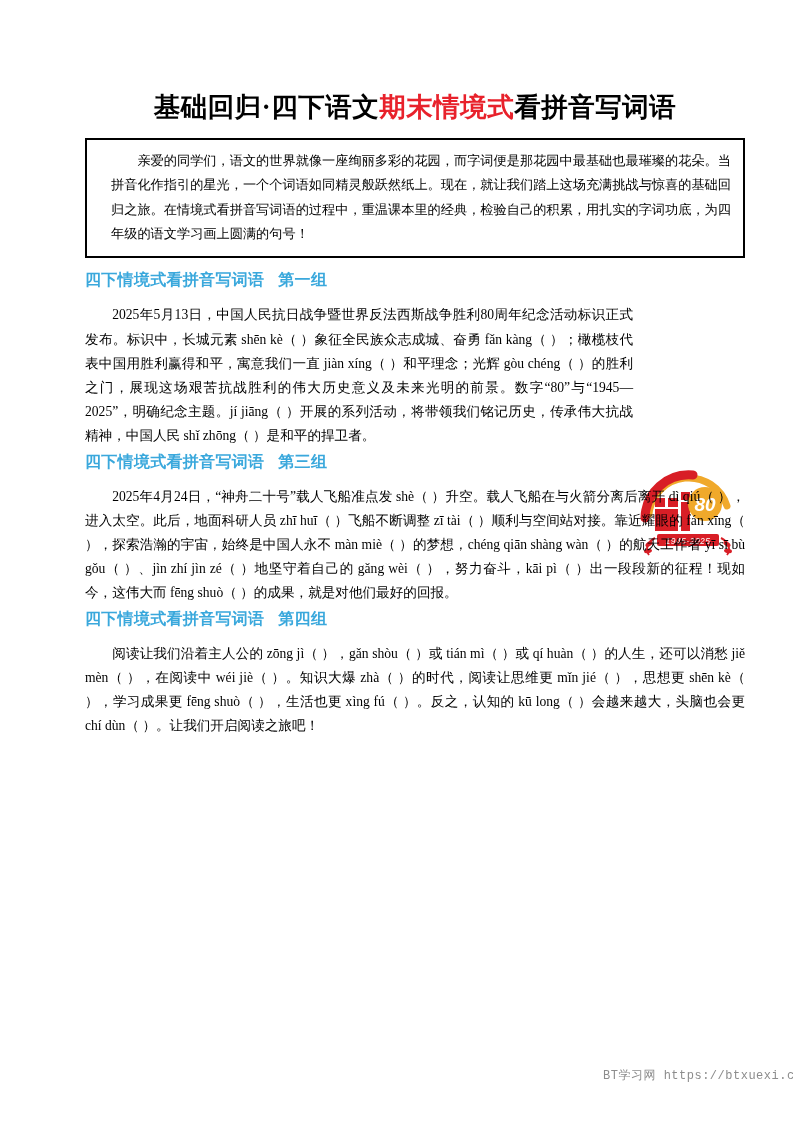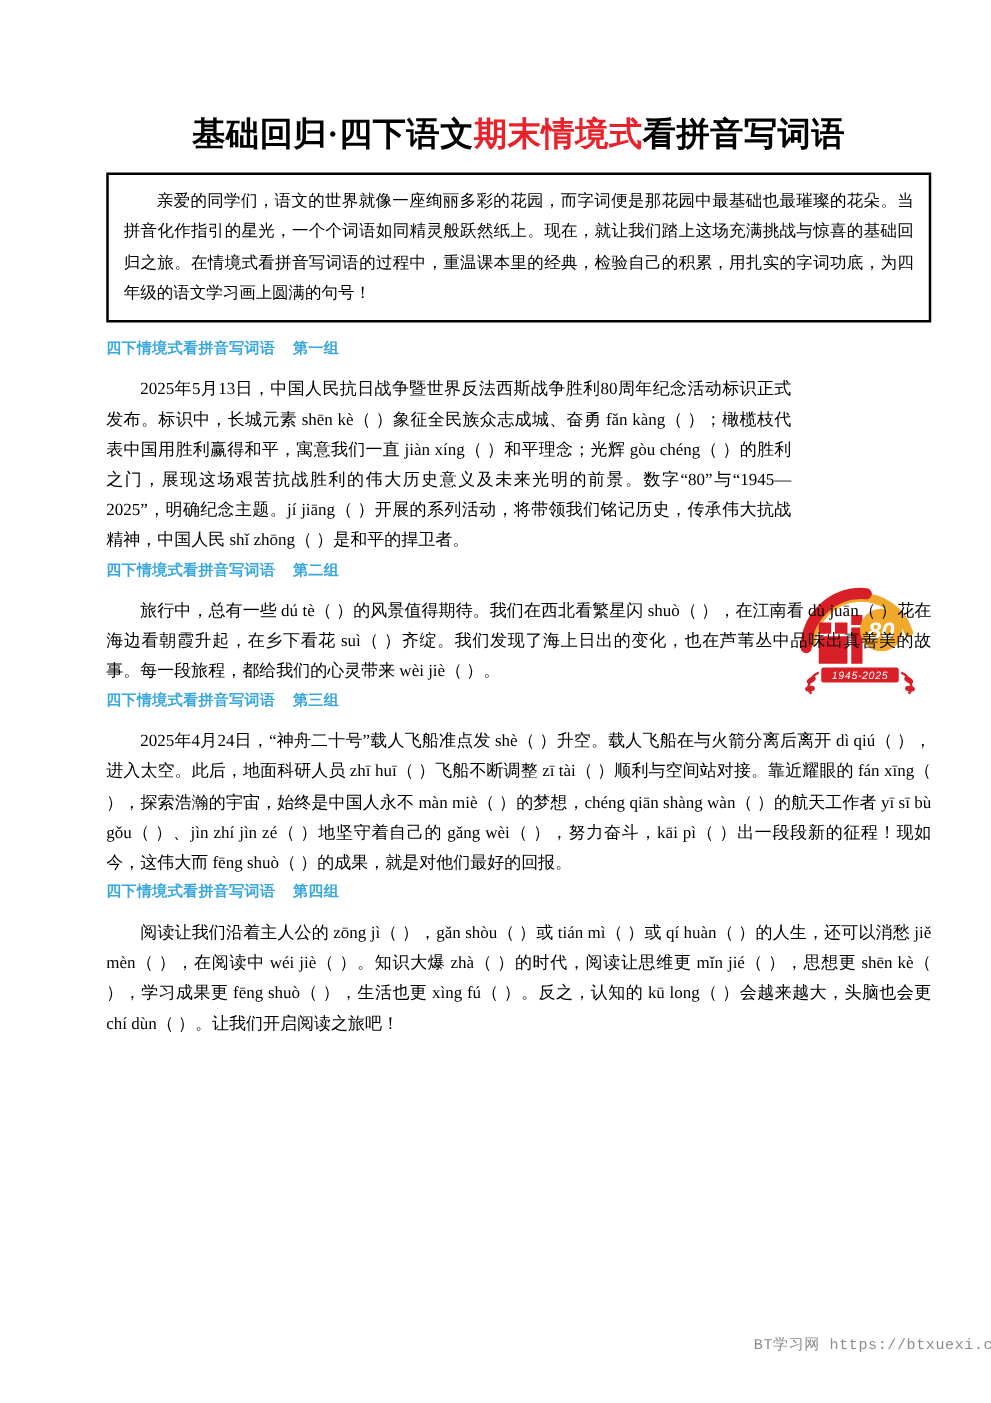--- a/index.html
+++ b/index.html
@@ -38,38 +38,38 @@
     white-space: nowrap;
     margin: 0 0 14px 0;
     line-height: 1.2;
   }
   .title .seg-black { color: #000; }
   .title .seg-red { color: #e8212b; }
 
   
   .intro-box {
     border: 2.5px solid #000;
-    padding: 9px 12px 10px 12px;
+    padding: 9px 12px 10px 24px;
     margin-bottom: 12px;
   }
   .intro-text {
     font-family: "Liberation Serif", serif;
     font-size: 13.2px;
     line-height: 1.85;
     text-align: justify;
     text-indent: 2em;
     margin: 0;
   }
 
   
   .group-heading {
     color: #3aa8dc;
     font-family: "Liberation Sans", sans-serif;
     font-weight: bold;
-    font-size: 12px;
+    font-size: 16px;
     margin: 3px 0 1px 0;
     letter-spacing: 0.3px;
   }
   .group-heading .hd-sp { display: inline-block; width: 14px; }
 
   .para {
     font-family: "Liberation Serif", serif;
     font-size: 13.6px;
     line-height: 1.78;
     text-align: justify;
@@ -152,26 +152,20 @@
           <g fill="#d81e26">
             <ellipse cx="16" cy="88" rx="4" ry="2.2" transform="rotate(-35 16 88)"></ellipse>
             <ellipse cx="15" cy="95" rx="4" ry="2.2" transform="rotate(-10 15 95)"></ellipse>
             <ellipse cx="94" cy="88" rx="4" ry="2.2" transform="rotate(35 94 88)"></ellipse>
             <ellipse cx="95" cy="95" rx="4" ry="2.2" transform="rotate(10 95 95)"></ellipse>
           </g>
         </svg>
       </div>
     </div>
 
-    <div class="sec">
-      <div class="group-heading">
-        <span>四下情境式看拼音写词语</span><span class="hd-sp"></span><span>第二组</span>
-      </div>
-      <p class="para">旅行中，总有一些 dú tè（    ）的风景值得期待。我们在西北看繁星闪 shuò（    ），在江南看 dù juān（    ）花在海边看朝霞升起，在乡下看花 suì（    ）齐绽。我们发现了海上日出的变化，也在芦苇丛中品味出真善美的故事。每一段旅程，都给我们的心灵带来 wèi jiè（    ）。</p>
-    </div>
 
     <div class="sec">
       <div class="group-heading">
         <span>四下情境式看拼音写词语</span><span class="hd-sp"></span><span>第三组</span>
       </div>
       <p class="para">2025年4月24日，“神舟二十号”载人飞船准点发 shè（    ）升空。载人飞船在与火箭分离后离开 dì qiú（    ），进入太空。此后，地面科研人员 zhī huī（    ）飞船不断调整 zī tài（    ）顺利与空间站对接。靠近耀眼的 fán xīng（    ），探索浩瀚的宇宙，始终是中国人永不 màn miè（    ）的梦想，chéng qiān shàng wàn（    ）的航天工作者 yī sī bù gǒu（    ）、jìn zhí jìn zé（    ）地坚守着自己的 gǎng wèi（    ），努力奋斗，kāi pì（    ）出一段段新的征程！现如今，这伟大而 fēng shuò（    ）的成果，就是对他们最好的回报。</p>
     </div>
 
     <div class="sec">
       <div class="group-heading">

